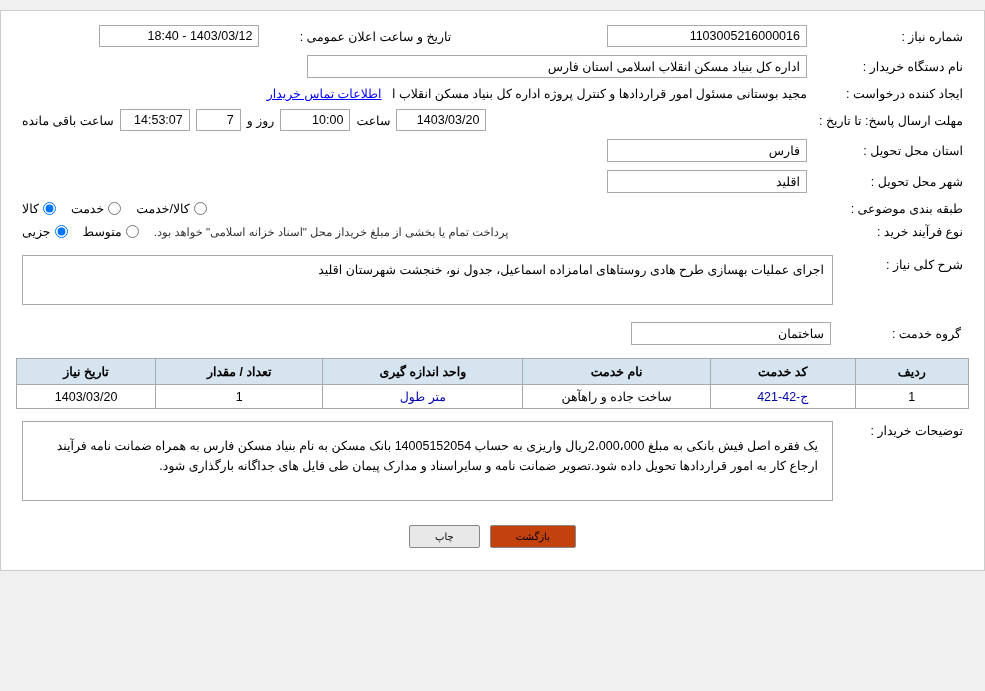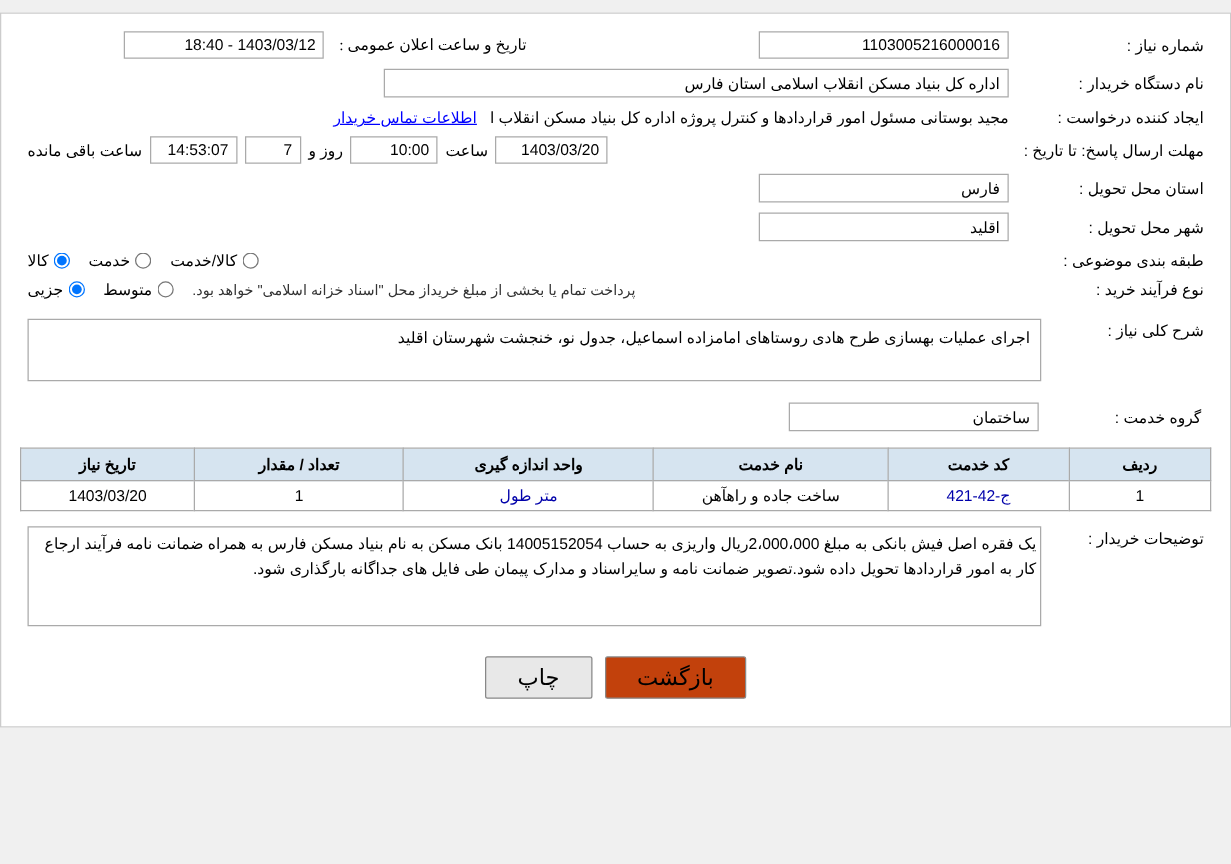--- a/index.html
+++ b/index.html
@@ -149,42 +149,42 @@
 
     .details-table td {
       border: 1px solid #aaa;
       padding: 4px 8px;
       text-align: center;
       font-size: 12.5px;
     }
 
     .description-box {
       border: 1px solid #aaa;
-      padding: 3px;
+      padding: 14px;
       min-height: 80px;
       font-size: 12.5px;
       text-align: right;
       direction: rtl;
       line-height: 1.6;
     }
 
     .button-row {
       display: flex;
       justify-content: center;
       gap: 10px;
       padding: 12px 0;
     }
 
     .btn {
       padding: 5px 25px;
       border: 1px solid #888;
       background: #e8e8e8;
       cursor: pointer;
       font-family: Tahoma, Arial, sans-serif;
-      font-size: 18px;
+      font-size: 10px;
       border-radius: 2px;
     }
 
     .btn-print {
       background: #e8e8e8;
     }
 
     .btn-back {
       background: #c2410c;
     }
@@ -212,21 +212,21 @@
 
     <table class="info-table">
 
       <tbody>
           <tr>
         <td class="label-cell">شماره نیاز :</td>
         <td class="value-cell">
           <div class="input-box" style="width:200px;">1103005216000016</div>
         </td>
         <td style="width:20px;"></td>
-        <td class="label-cell" style="width:220px; text-align:left;font-family:Liberation Serif, serif;">تاریخ و ساعت اعلان عمومی :</td>
+        <td class="label-cell" style="width:220px; text-align:center;">تاریخ و ساعت اعلان عمومی :</td>
         <td class="value-cell">
           <div class="input-box" style="width:160px;">1403/03/12 - 18:40</div>
         </td>
       </tr>
 
       <tr>
         <td class="label-cell">نام دستگاه خریدار :</td>
         <td class="value-cell" colspan="4">
           <div class="input-box" style="width:500px;">اداره کل بنیاد مسکن انقلاب اسلامی استان فارس</div>
         </td>

